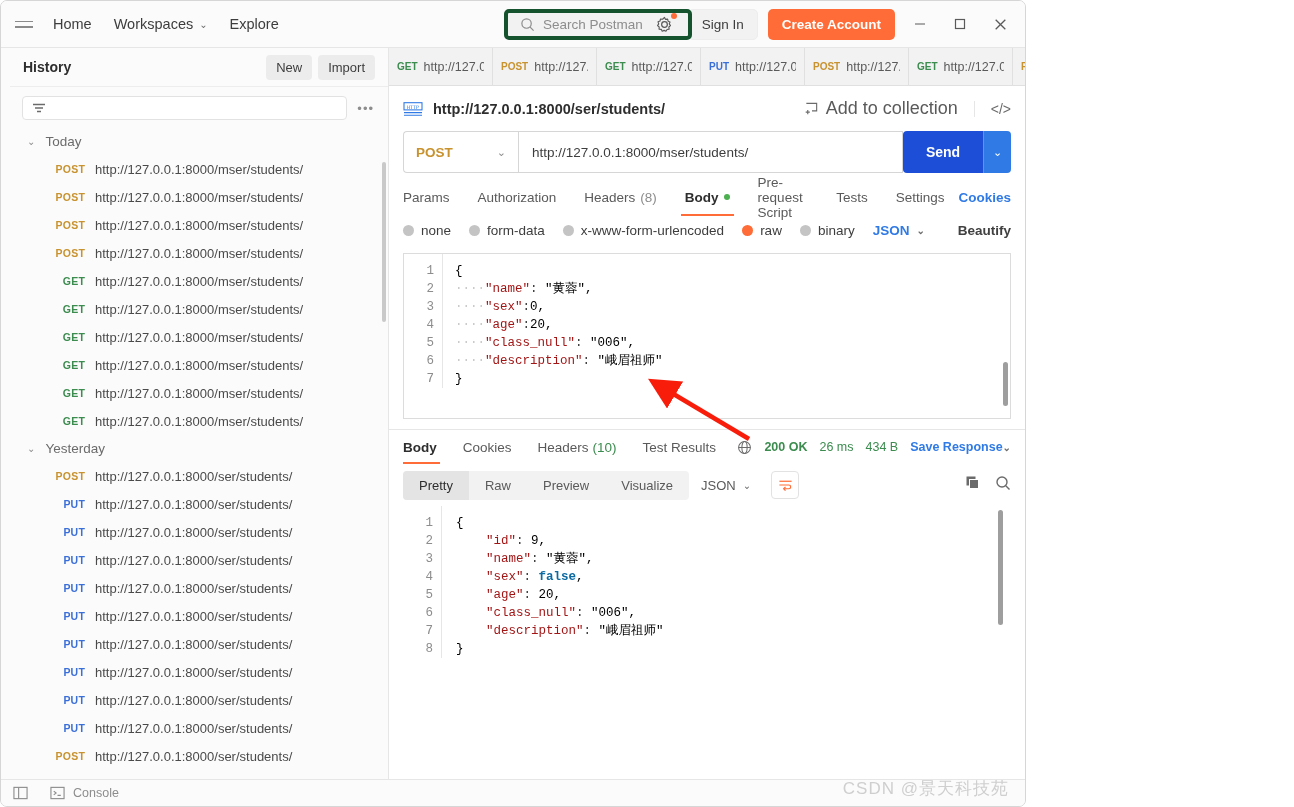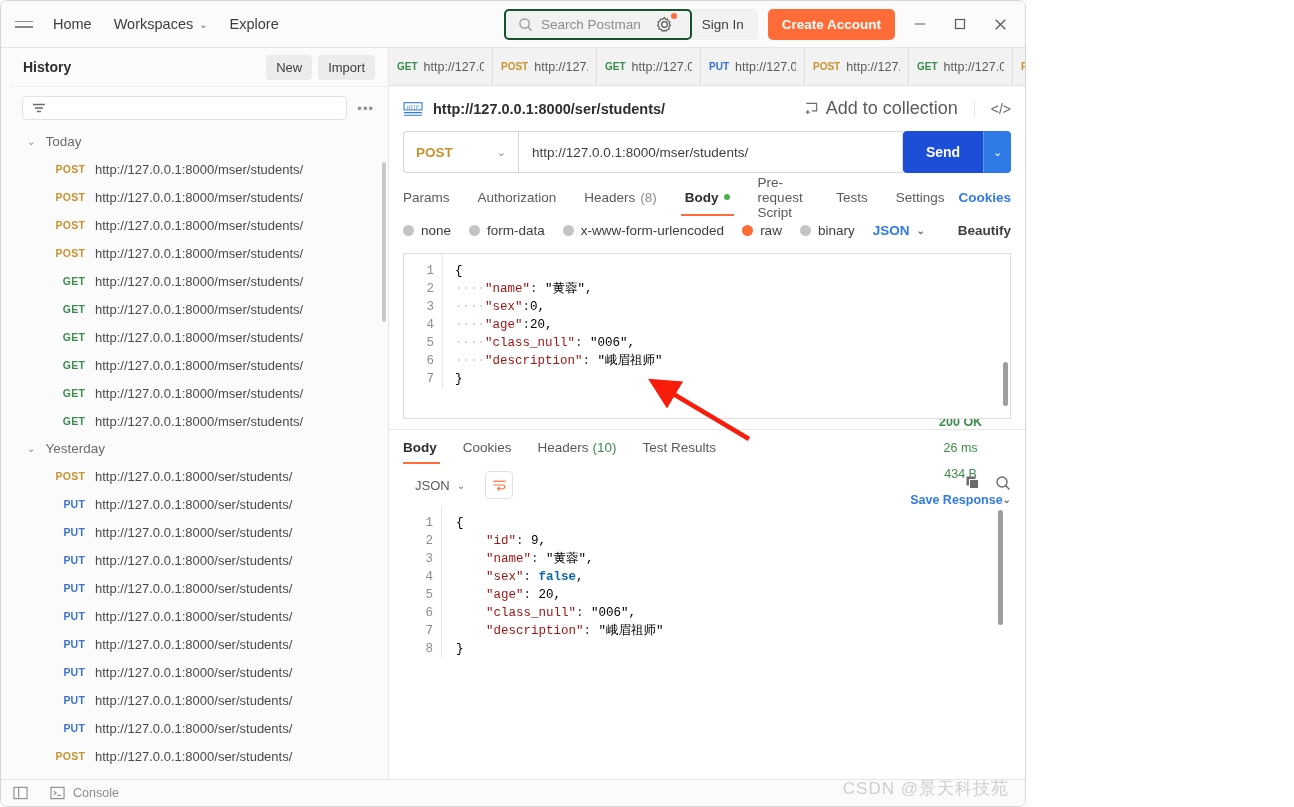--- a/index.html
+++ b/index.html
@@ -28,21 +28,21 @@
     position: relative;
   }
   .hamburger { width: 22px; height: 22px; display:flex; flex-direction:column; justify-content:center; gap:4px; cursor:pointer; margin-right: 16px;}
   .hamburger span { display:block; height:1.5px; background:#8a8a8a; width:18px; }
   .topnav { display:flex; align-items:center; gap: 22px; }
   .topnav-item { font-size: 14.5px; color: #3d3d3d; cursor: pointer; display:flex; align-items:center; gap:6px; }
   .chev { font-size: 10px; color:#6b6b6b; }
   .searchwrap {
     position: absolute; left: 503px; top: 8px;
     width: 188px; height: 31px;
-    background: #f2f2f2; border: 2px solid #14532d; border-radius: 5px;
+    background: #f2f2f2; border: 4px solid #14532d; border-radius: 5px;
     display: flex; align-items: center; gap: 8px; padding: 0 12px;
     cursor: text;
   }
   .searchwrap .ph { font-size: 13.5px; color: #8d8d8d; }
   .topright { margin-left:auto; display:flex; align-items:center; gap:10px; }
   .gearwrap { position: relative; width: 26px; height: 26px; display:flex; align-items:center; justify-content:center; cursor:pointer;}
   .gear-dot { position:absolute; top:2px; right:1px; width:6px; height:6px; border-radius:50%; background:#ff6c37; }
   .btn-signin {
     font-size: 13.5px; color:#3d3d3d; background:#f2f2f2;
     border:1px solid #ededed; border-radius:5px;
@@ -144,21 +144,21 @@
   .dt { color:#c9c9c9; }
   .ed-scroll { position:absolute; right:2px; width:5px; background:#9e9e9e; border-radius:3px;}
 
   .resp-sep { border-top:1px solid #e6e6e6; margin-top:10px; }
   .resptabs { display:flex; align-items:center; padding: 0 14px; height:34px; }
   .rst { font-size:13.5px; color:#5a5a5a; padding: 0 13px; height:34px; display:flex; align-items:center; gap:4px; cursor:pointer; position:relative;}
   .rst:first-child { padding-left:0; }
   .rst.active { color:#2e2e2e; font-weight:600; }
   .rst.active::after { content:""; position:absolute; left:0; right:10px; bottom:0px; height:2px; background:#ff6c37; }
   .rst .cnt { color:#3b8c4e; font-weight:400; }
-  .resp-meta { margin-left:auto; display:flex; align-items:center; gap:12px; font-size:12.5px;flex-direction:column; }
+  .resp-meta { margin-left:auto; display:flex; align-items:center; gap:12px; font-size:12.5px; }
   .meta-ok { color:#3b8c4e; font-weight:600; }
   .meta-t { color:#3b8c4e; }
   .saveresp { color:#2f7ae5; font-weight:600; cursor:pointer; display:flex; align-items:center; }
 
   .viewbar { display:flex; align-items:center; padding: 4px 14px 0 14px; height:38px; gap:0; }
   .segs { display:flex; background:#f2f2f2; border-radius:4px; overflow:hidden; }
   .seg { font-size:13px; color:#5a5a5a; padding: 7px 16px; cursor:pointer;}
   .seg.active { background:#e4e4e4; color:#2e2e2e; }
   .seg-json { display:flex; align-items:center; gap:7px; font-size:13px; color:#5a5a5a; padding: 7px 12px; cursor:pointer; }
   .wrapbtn { margin-left:8px; width:28px; height:28px; border:1px solid #e2e2e2; border-radius:4px; display:flex; align-items:center; justify-content:center; cursor:pointer;}
@@ -536,20 +536,26 @@
           <span class="meta-t">26 ms</span>
           <span class="meta-t">434 B</span>
           <span class="saveresp">
             <span>Save Response</span>
             <span class="chev">⌄</span>
           </span>
         </div>
       </div>
 
       <div class="viewbar">
+        <div class="segs" id="views-container">
+            <div class="seg active">Pretty</div>
+            <div class="seg">Raw</div>
+            <div class="seg">Preview</div>
+            <div class="seg">Visualize</div>
+          </div>
         <div class="seg-json">
           <span>JSON</span>
           <span class="chev">⌄</span>
         </div>
         <div class="wrapbtn">
           <svg width="15" height="14" viewBox="0 0 16 14">
             <line x1="1.5" y1="3" x2="14.5" y2="3" stroke="#ff6c37" stroke-width="1.3"></line>
             <path d="M1.5 7 h10 a2 2 0 0 1 0 4 h-5" fill="none" stroke="#ff6c37" stroke-width="1.3"></path>
             <polyline points="8,9 6,11 8,13" fill="none" stroke="#ff6c37" stroke-width="1.3"></polyline>
           </svg>

